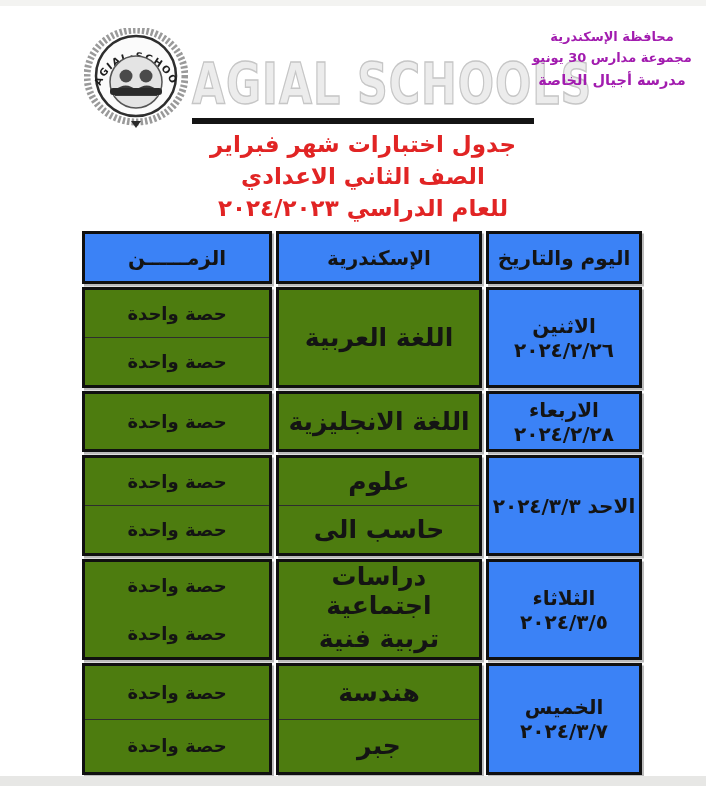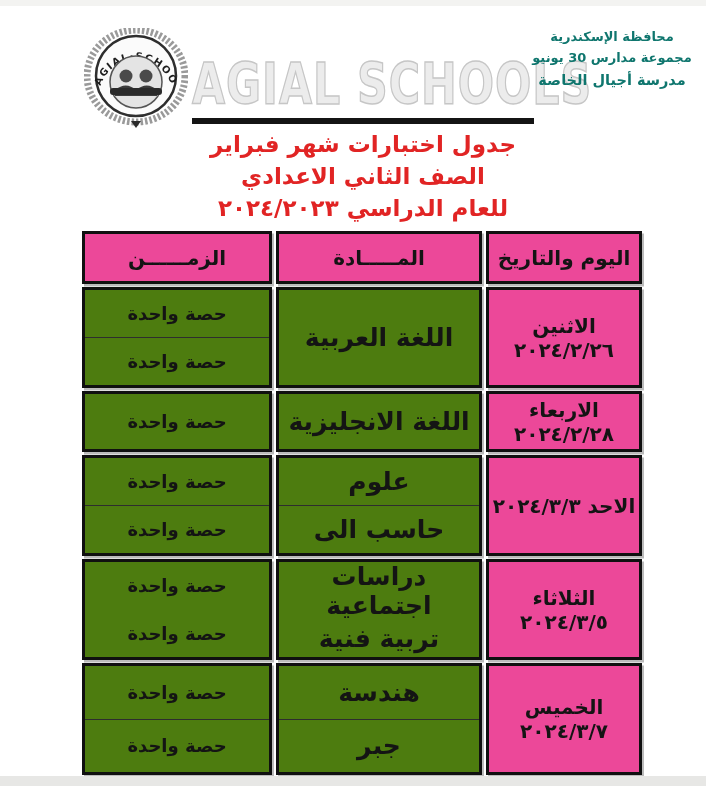--- a/index.html
+++ b/index.html
@@ -23,21 +23,21 @@
     color:#ececec; -webkit-text-stroke:1.2px #c6c6c6;
     transform:scale(.95,1.25); transform-origin:left center; display:inline-block;
   }
   .dbl-line {
     position:absolute; left:192px; top:92px; width:342px; height:3px;
     border-top:3.5px solid #141414; border-bottom:3.5px solid #141414;
   }
   .org-block {
     position:absolute; left:522px; top:0; width:180px; height:106px;
     direction:rtl; text-align:center; font-weight:bold; font-size:13px; line-height:1.65;
-    color:#0f766e;
+    color:#a21caf;
   }
   .org-line-4 { font-size:14.5px; }
 
   
   .title-block {
     position:absolute; top:128px; left:10px; width:706px; text-align:center;
     direction:rtl; color:#e12424; font-weight:bold; font-size:23px; line-height:32px;
   }
 
   
@@ -50,21 +50,21 @@
   }
   .h-header { height:53px; }
   .h-tall   { height:101px; }
   .h-short  { height:61px; }
   .h-last   { height:112px; }
   .cell {
     border:3px solid #101010; box-shadow:2px 2.5px 0 rgba(30,30,30,.3);
     display:flex; flex-direction:column; align-items:stretch; justify-content:center;
     font-weight:bold; text-align:center; height:100%;
   }
-  .bg-yellow { background:#ec4899; }
+  .bg-yellow { background:#3b82f6; }
   .bg-green  { background:#4d7c0f; }
   .hdr-cell  { font-size:20px; justify-content:center; }
   .date-cell { font-size:20px; }
   .centered  { display:flex; align-items:center; justify-content:center; flex:1; }
   .half { flex:1; display:flex; align-items:center; justify-content:center; }
   .divided .half + .half { border-top:1.2px solid #2e2e2e; }
   .subject-text { font-size:25px; }
   .time-text    { font-size:18px; }
 </style>
 </head>
@@ -108,21 +108,21 @@
 <div class="title-block">
   <div>جدول اختبارات شهر فبراير</div>
   <div>الصف الثاني الاعدادي</div>
   <div>للعام الدراسي ٢٠٢٤/٢٠٢٣</div>
 </div>
 
 <div class="schedule">
 
   <div class="t-row h-header">
     <div class="cell bg-yellow hdr-cell">اليوم والتاريخ</div>
-    <div class="cell bg-yellow hdr-cell">المـــــادة</div>
+    <div class="cell bg-yellow hdr-cell">الإسكندرية</div>
     <div class="cell bg-yellow hdr-cell">الزمــــــن</div>
   </div>
 
   <div class="t-row h-tall">
     <div class="cell bg-yellow date-cell">
       <div class="centered">الاثنين ٢٠٢٤/٢/٢٦</div>
     </div>
     <div class="cell bg-green divided">
       <div class="half subject-text">اللغة العربية</div>
     </div>

